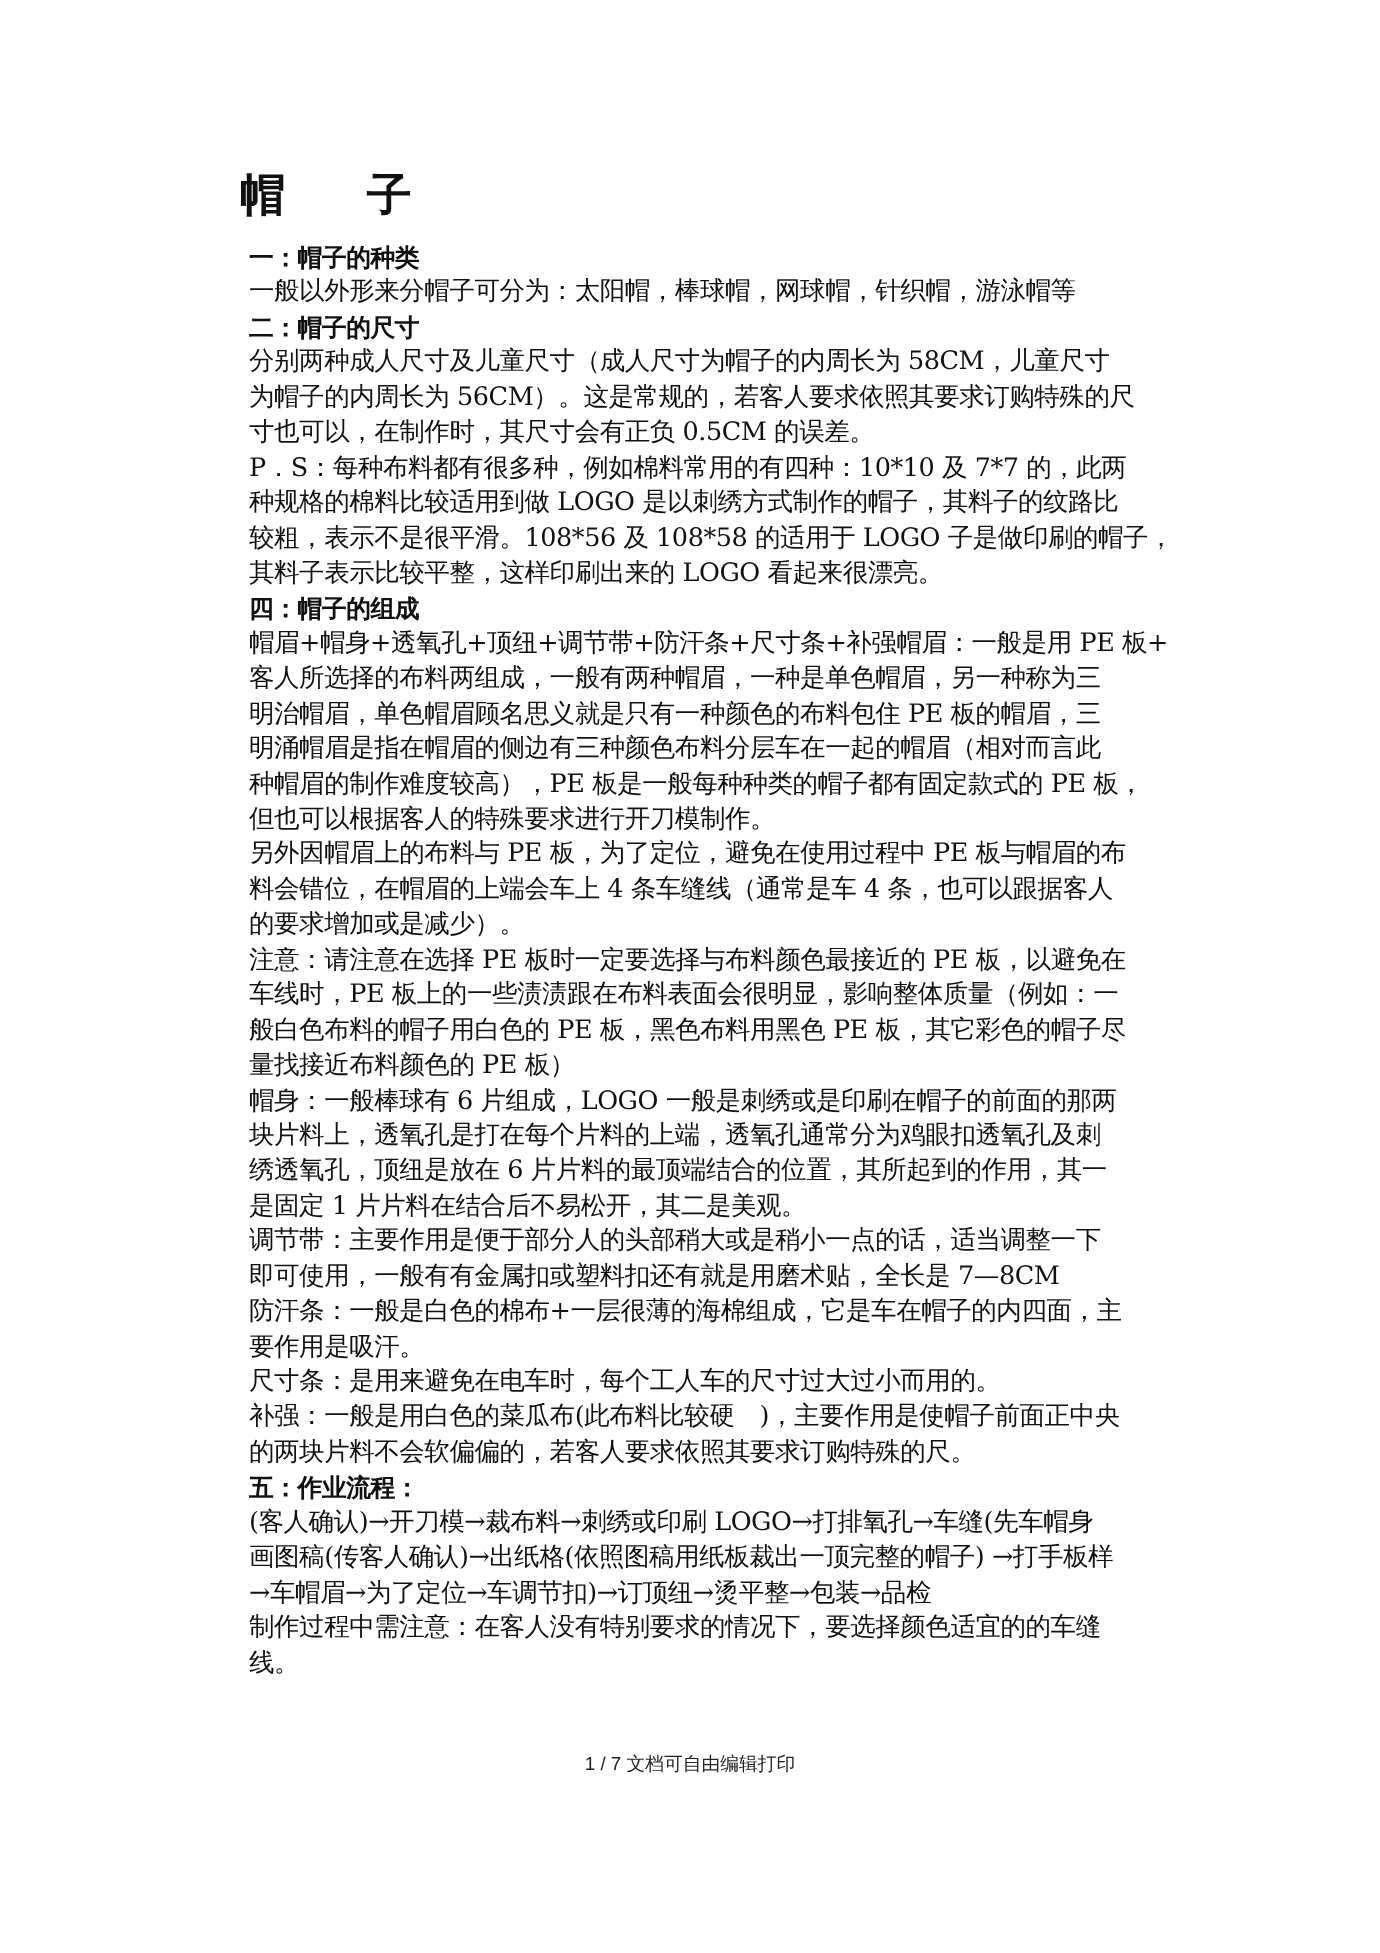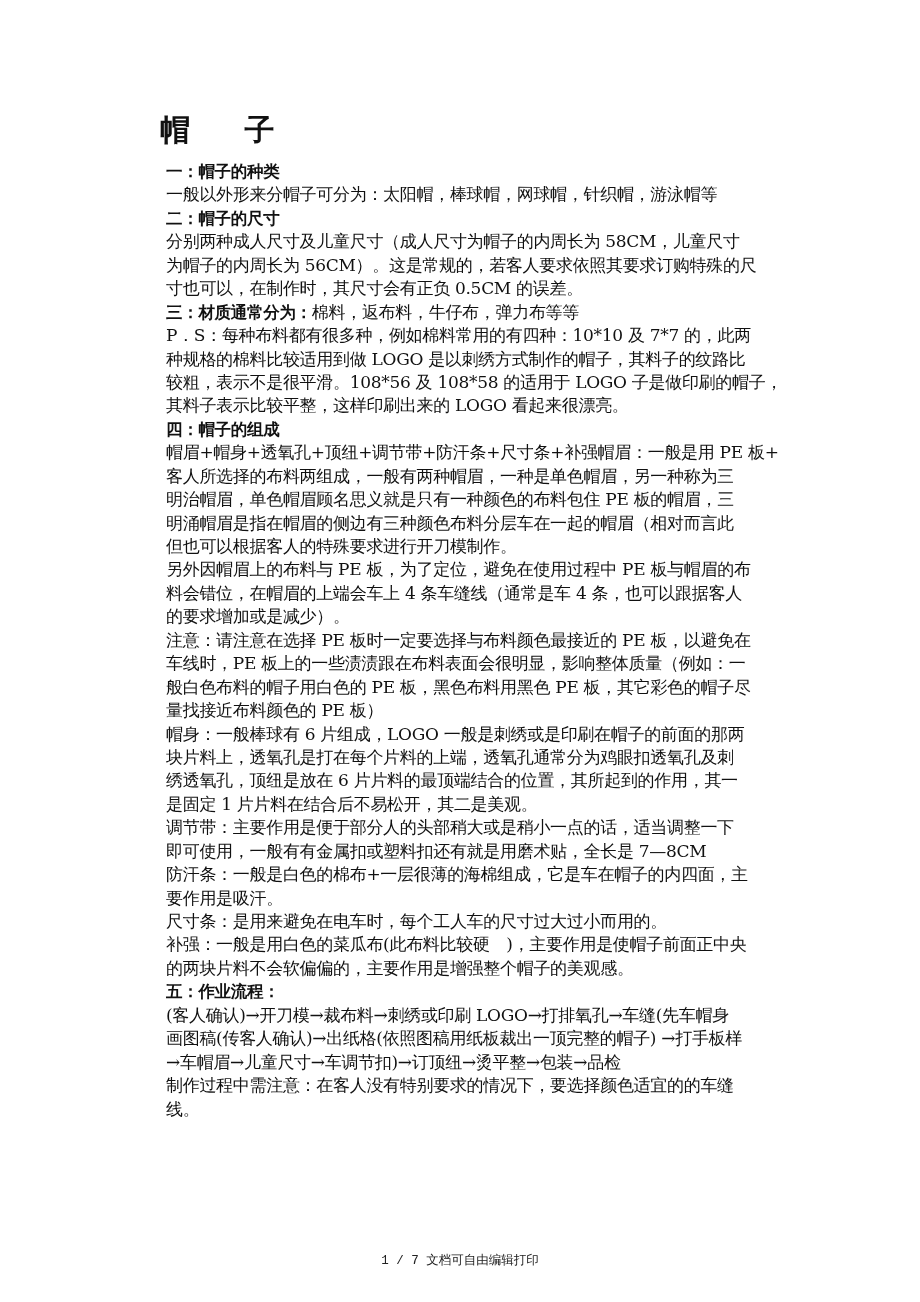--- a/index.html
+++ b/index.html
@@ -6,74 +6,74 @@
   body { width: 920px; height: 1302px; position: relative; overflow: hidden;
          font-family: "DejaVu Serif", "Liberation Serif", serif; color: #111; }
   .page { position: absolute; left: 138px; top: 0; width: 650px; }
   .title { position: absolute; left: 0; width: 644px; top: 110px; text-align: left;
            font-size: 30px; font-weight: bold; letter-spacing: 0; }
   .title span { display: inline-block; margin: 0 22px; }
   .content { position: absolute; top: 160px; left: 12px; width: 660px; margin-left: 16px; }
   .line { height: 23.45px; line-height: 23.45px; font-size: 17px; white-space: nowrap; letter-spacing: -0.3px; }
   .line.h { font-family: "DejaVu Sans", "Liberation Sans", sans-serif; font-weight: bold; font-size: 16.5px; }
   .line .b { font-family: "DejaVu Sans", "Liberation Sans", sans-serif; font-weight: bold; font-size: 16.5px; }
-  .footer { position: absolute; top: 1252px; left: 0; width: 920px; text-align: center;
-            font-family: Liberation Mono, monospace; font-size: 12.5px; color: #222; }
+  .footer { position: absolute; top: 1168px; left: 0; width: 920px; text-align: center;
+            font-family: Liberation Sans, sans-serif; font-size: 12.5px; color: #222; }
 </style>
 </head>
 <body>
 
 <div class="page">
   <div class="title">
     <span>帽</span>
     <span>子</span>
   </div>
 
   <div class="content">
     <div class="line h">一：帽子的种类</div>
     <div class="line">一般以外形来分帽子可分为：太阳帽，棒球帽，网球帽，针织帽，游泳帽等</div>
 
     <div class="line h">二：帽子的尺寸</div>
     <div class="line">分别两种成人尺寸及儿童尺寸（成人尺寸为帽子的内周长为 58CM，儿童尺寸</div>
     <div class="line">为帽子的内周长为 56CM）。这是常规的，若客人要求依照其要求订购特殊的尺</div>
     <div class="line">寸也可以，在制作时，其尺寸会有正负 0.5CM 的误差。</div>
 
-    <div class="line"><span class="b">三：材质通常分为：</span><span>棉料，返布料，牛仔布，弹力布等等</span></div>
     <div class="line">P．S：每种布料都有很多种，例如棉料常用的有四种：10*10 及 7*7 的，此两</div>
     <div class="line">种规格的棉料比较适用到做 LOGO 是以刺绣方式制作的帽子，其料子的纹路比</div>
     <div class="line">较粗，表示不是很平滑。108*56 及 108*58 的适用于 LOGO 子是做印刷的帽子，</div>
     <div class="line">其料子表示比较平整，这样印刷出来的 LOGO 看起来很漂亮。</div>
 
     <div class="line h">四：帽子的组成</div>
     <div class="line">帽眉+帽身+透氧孔+顶纽+调节带+防汗条+尺寸条+补强帽眉：一般是用 PE 板+</div>
     <div class="line">客人所选择的布料两组成，一般有两种帽眉，一种是单色帽眉，另一种称为三</div>
     <div class="line">明治帽眉，单色帽眉顾名思义就是只有一种颜色的布料包住 PE 板的帽眉，三</div>
     <div class="line">明涌帽眉是指在帽眉的侧边有三种颜色布料分层车在一起的帽眉（相对而言此</div>
+    <div class="line">种帽眉的制作难度较高），PE 板是一般每种种类的帽子都有固定款式的 PE 板，</div>
     <div class="line">但也可以根据客人的特殊要求进行开刀模制作。</div>
     <div class="line">另外因帽眉上的布料与 PE 板，为了定位，避免在使用过程中 PE 板与帽眉的布</div>
     <div class="line">料会错位，在帽眉的上端会车上 4 条车缝线（通常是车 4 条，也可以跟据客人</div>
     <div class="line">的要求增加或是减少）。</div>
     <div class="line">注意：请注意在选择 PE 板时一定要选择与布料颜色最接近的 PE 板，以避免在</div>
     <div class="line">车线时，PE 板上的一些渍渍跟在布料表面会很明显，影响整体质量（例如：一</div>
     <div class="line">般白色布料的帽子用白色的 PE 板，黑色布料用黑色 PE 板，其它彩色的帽子尽</div>
     <div class="line">量找接近布料颜色的 PE 板）</div>
     <div class="line">帽身：一般棒球有 6 片组成，LOGO 一般是刺绣或是印刷在帽子的前面的那两</div>
     <div class="line">块片料上，透氧孔是打在每个片料的上端，透氧孔通常分为鸡眼扣透氧孔及刺</div>
     <div class="line">绣透氧孔，顶纽是放在 6 片片料的最顶端结合的位置，其所起到的作用，其一</div>
     <div class="line">是固定 1 片片料在结合后不易松开，其二是美观。</div>
     <div class="line">调节带：主要作用是便于部分人的头部稍大或是稍小一点的话，适当调整一下</div>
     <div class="line">即可使用，一般有有金属扣或塑料扣还有就是用磨术贴，全长是 7—8CM</div>
     <div class="line">防汗条：一般是白色的棉布+一层很薄的海棉组成，它是车在帽子的内四面，主</div>
     <div class="line">要作用是吸汗。</div>
     <div class="line">尺寸条：是用来避免在电车时，每个工人车的尺寸过大过小而用的。</div>
     <div class="line">补强：一般是用白色的菜瓜布(此布料比较硬　)，主要作用是使帽子前面正中央</div>
-    <div class="line">的两块片料不会软偏偏的，主要作用是增强整个帽子的美观感。</div>
+    <div class="line">的两块片料不会软偏偏的，若客人要求依照其要求订购特殊的尺。</div>
 
     <div class="line h">五：作业流程：</div>
     <div class="line">(客人确认)→开刀模→裁布料→刺绣或印刷 LOGO→打排氧孔→车缝(先车帽身</div>
     <div class="line">画图稿(传客人确认)→出纸格(依照图稿用纸板裁出一顶完整的帽子) →打手板样</div>
-    <div class="line">→车帽眉→儿童尺寸→车调节扣)→订顶纽→烫平整→包装→品检</div>
+    <div class="line">→车帽眉→为了定位→车调节扣)→订顶纽→烫平整→包装→品检</div>
     <div class="line">制作过程中需注意：在客人没有特别要求的情况下，要选择颜色适宜的的车缝</div>
     <div class="line">线。</div>
   </div>
 </div>
 
 <div class="footer">1 / 7 文档可自由编辑打印</div>
 
 </body></html>

